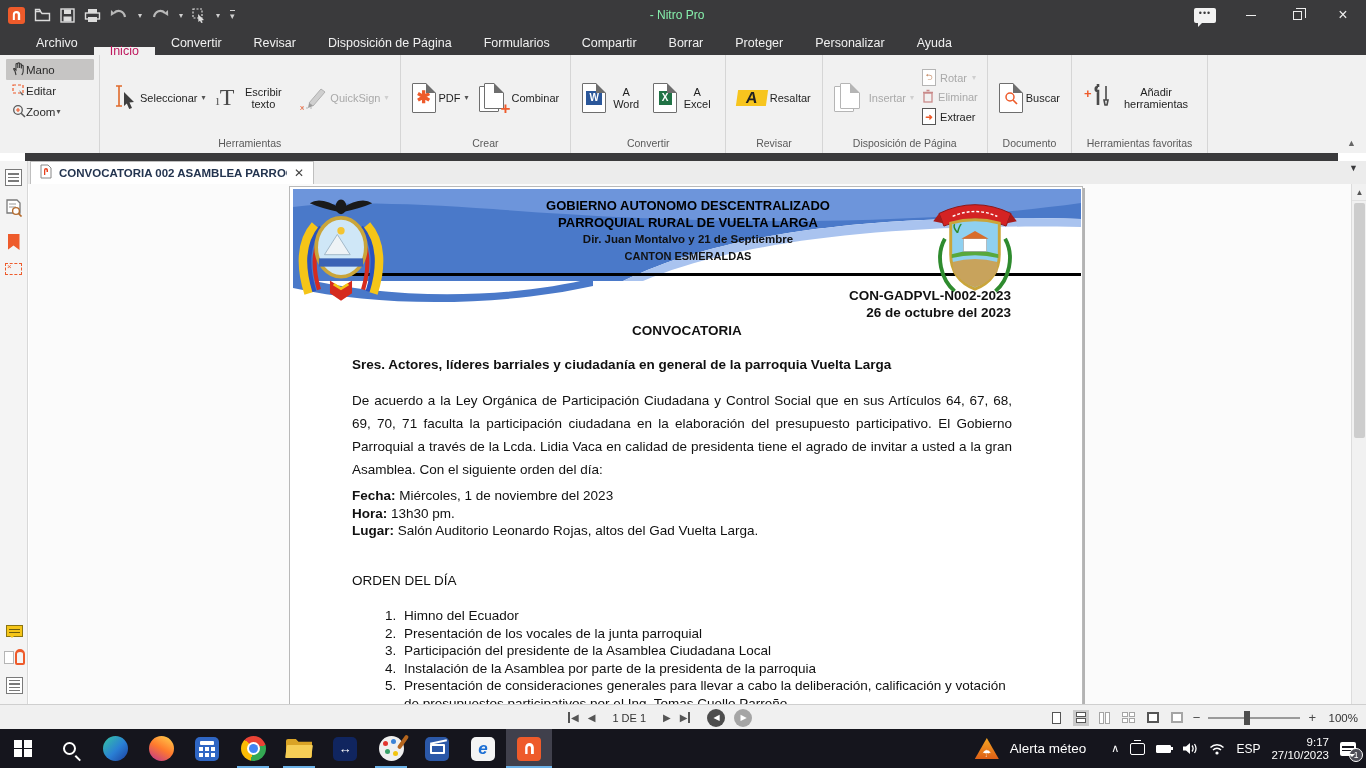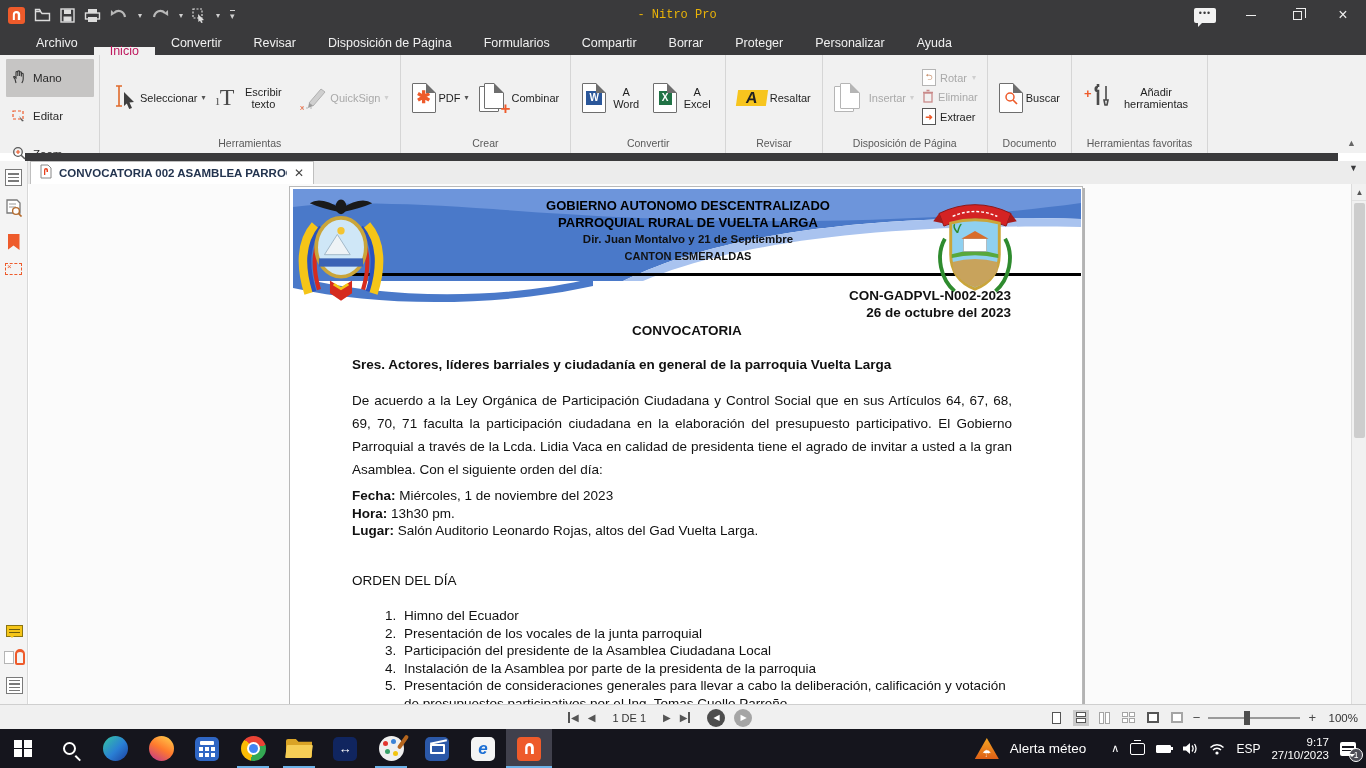--- a/index.html
+++ b/index.html
@@ -3,40 +3,40 @@
 <meta charset="utf-8">
 <style>
   * { margin:0; padding:0; box-sizing:border-box; }
   html,body { width:1366px; height:768px; overflow:hidden; font-family:"Liberation Sans", sans-serif; background:#fff; }
 
   
   #titlebar { position:absolute; left:0; top:0; width:1366px; height:30px; background:#3a3a3c; display:flex; align-items:center; }
   #qat { display:flex; align-items:center; gap:9px; padding-left:8px; z-index:2; }
   .qat-ic { display:flex; align-items:center; color:#dcdcdc; }
   .caret { font-size:8px; color:#cfcfcf; margin-left:1px; }
-  #win-title { position:absolute; left:0; right:12px; text-align:center; color:#eab308; font-size:12px;font-family:Liberation Mono, monospace; }
+  #win-title { position:absolute; left:0; right:12px; text-align:center; color:#86efac; font-size:12px; }
   #win-controls { position:absolute; right:0; top:0; height:30px; display:flex; align-items:center; }
   .wc { width:46px; height:30px; display:flex; align-items:center; justify-content:center; color:#eee; font-size:13px; }
   .restore-glyph { width:9px; height:9px; border:1px solid #eee; position:relative; }
   .restore-glyph:before { content:""; position:absolute; left:2px; top:-4px; width:9px; height:9px; border:1px solid #eee; border-left:none; border-bottom:none; }
   .min-glyph { width:10px; height:1px; background:#eee; }
   .fb-bubble { width:22px; height:15px; background:#f2f2f2; border-radius:2px; position:relative; color:#3a3a3c; font-size:9px; text-align:center; line-height:11px; letter-spacing:1px; }
   .fb-bubble:after { content:""; position:absolute; left:4px; bottom:-4px; border:4px solid transparent; border-top-color:#f2f2f2; border-left-color:#f2f2f2; }
   .nitro-sq { width:17px; height:17px; background:#ee5b2b; border-radius:3px; display:flex; align-items:center; justify-content:center; }
   .nitro-sq svg { display:block; }
 
   
   #menubar { position:absolute; left:0; top:30px; width:1366px; height:25px; background:#3a3a3c; display:flex; align-items:stretch; padding-left:20px; }
   .mtab { color:#f0f0f0; font-size:12.5px; padding:0 16px; display:flex; align-items:center; }
   .mtab.active { background:#f1f1f1; color:#be185d;margin-top:17px; }
 
   
   #ribbon { position:absolute; left:0; top:55px; width:1366px; height:98px; background:#f1f1f1; display:flex; }
   #left-stack { width:100px; padding:4px 0 0 6px; border-right:1px solid #d6d6d6; }
-  .tool-row { display:flex; align-items:center; gap:7px; font-size:11.5px; color:#2a2a2a; padding:2px 6px; height:38px; border-radius:1px; width:88px; }
+  .tool-row { display:flex; align-items:center; gap:0; font-size:11.5px; color:#2a2a2a; padding:2px 6px; height:21px; border-radius:1px; width:88px; }
   .tool-row.sel { background:#c6c5c4; }
   .rgroup { display:flex; flex-direction:column; border-right:1px solid #d6d6d6; }
   .rbody { flex:1; display:flex; align-items:center; padding:3px 9px 0; gap:6px; }
   .rlabel { font-size:10.5px; color:#5a5a5a; text-align:center; padding:1px 4px 4px; white-space:nowrap; }
   .rbtn { display:flex; flex-direction:row; align-items:center; justify-content:flex-start; font-size:11px; color:#1f1f1f; min-width:52px; gap:3px; text-align:center; line-height:12px; padding:2px 2px 0; height:74px; }
   .rbtn .ic-zone { height:34px; display:flex; align-items:center; justify-content:center; }
   .rbtn.disabled { color:#a9a9a9; }
   .smallcol { display:flex; flex-direction:column; gap:3px; justify-content:center; height:74px; }
   .sbtn { display:flex; align-items:center; gap:4px; font-size:11px; color:#a9a9a9; }
   .sbtn.enabled { color:#1f1f1f; }

